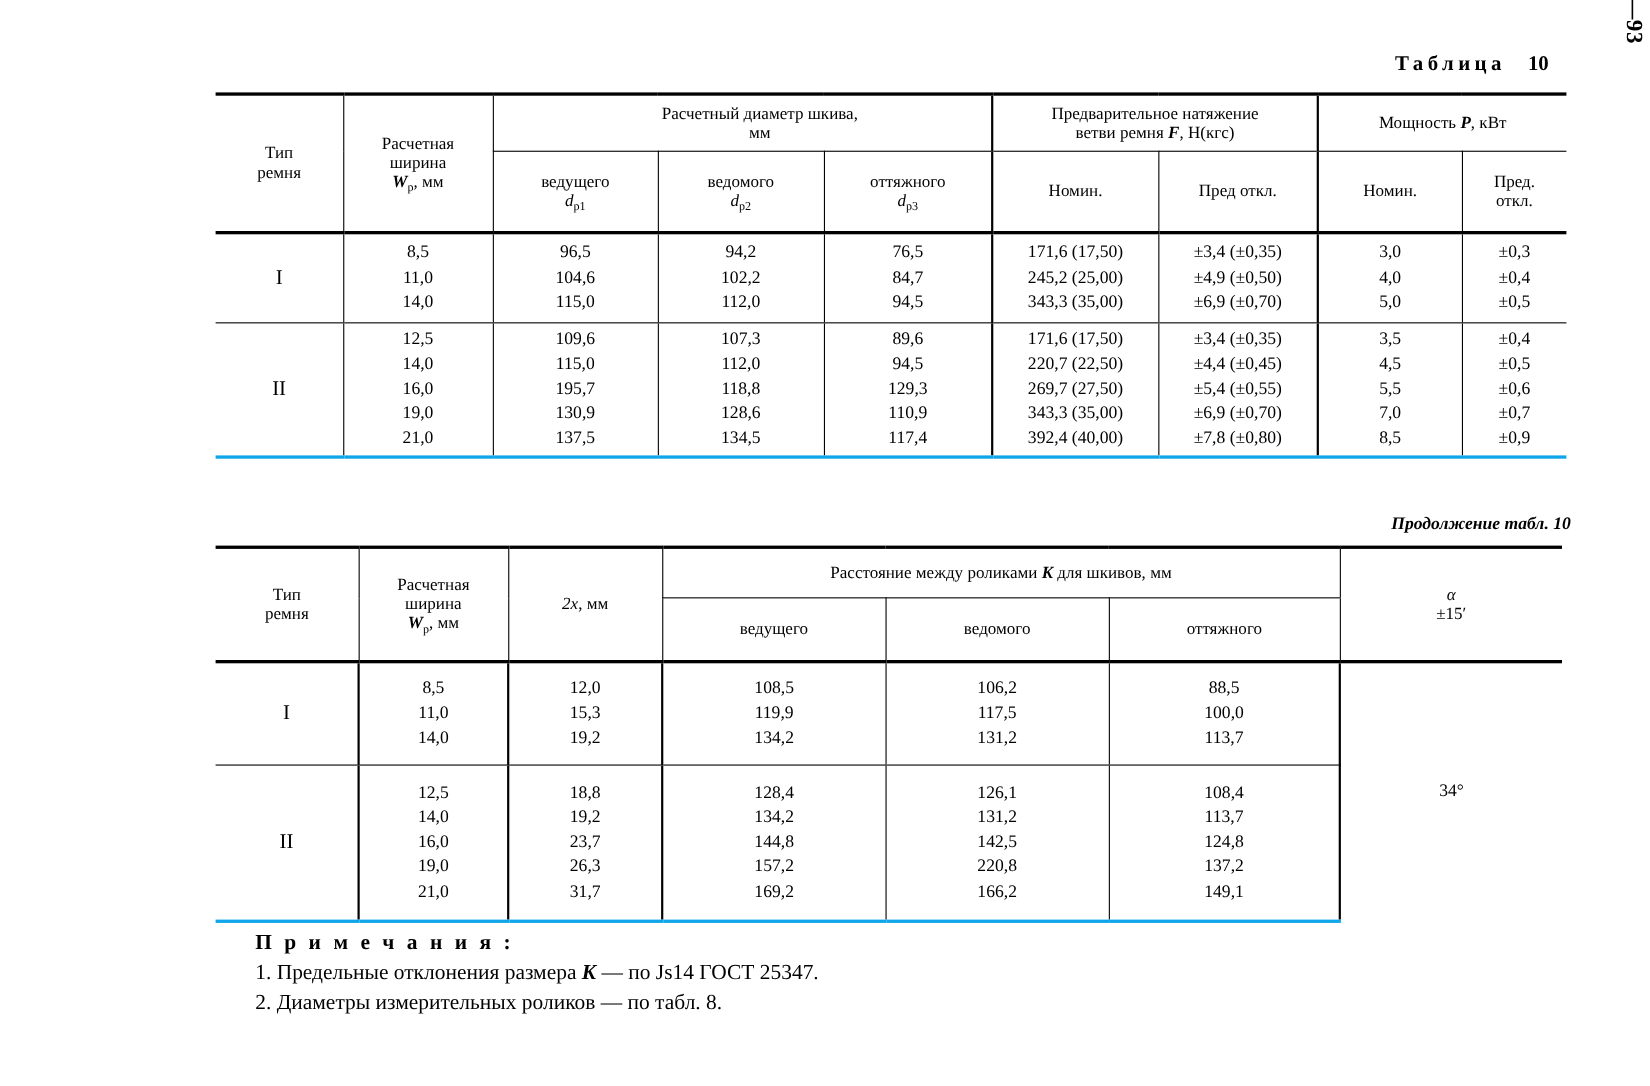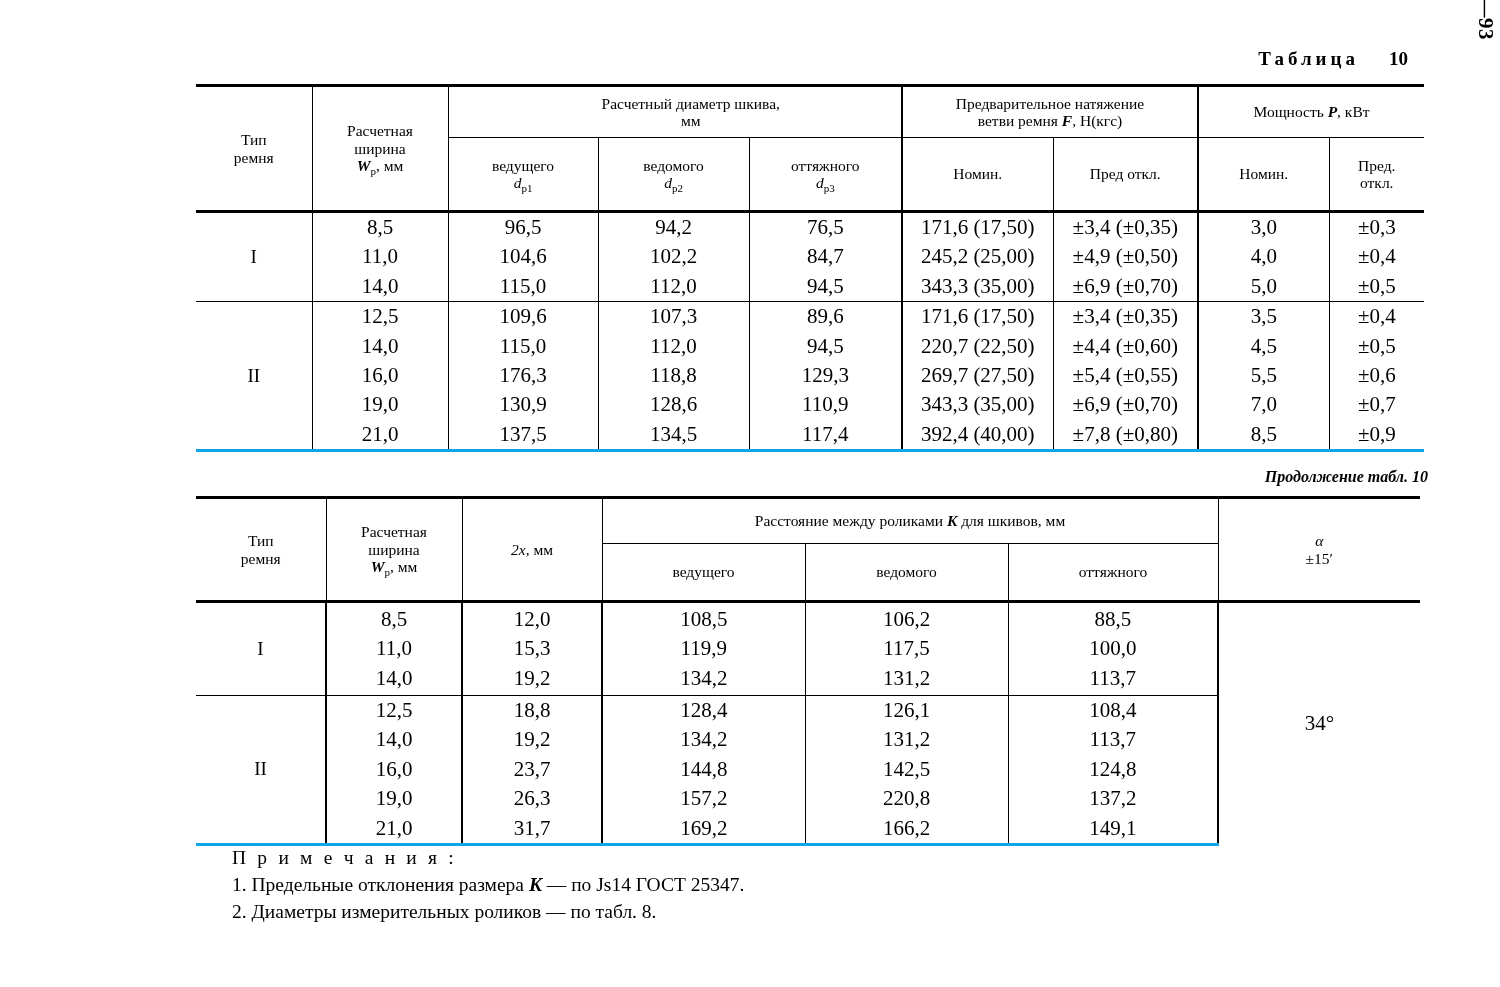--- a/index.html
+++ b/index.html
@@ -36,21 +36,21 @@
     position: absolute;
     right: 92px;
     top: 48px;
     font-size: 19px;
     font-weight: bold;
     letter-spacing: 0px;
   }
   .tbl-caption .spaced {
     letter-spacing: 4px;
   }
-  .tbl-caption .num { margin-left: 30px; letter-spacing: 0; }
+  .tbl-caption .num { margin-left: 20px; letter-spacing: 0; }
 
   .cont-caption {
     position: absolute;
     right: 72px;
     top: 468px;
     font-size: 16px;
     font-weight: bold;
     font-style: italic;
     font-family: "Liberation Serif", serif;
   }
@@ -71,21 +71,21 @@
   }
   .hdr { font-size: 15.5px; line-height: 1.12; }
   .thick-top { border-top: 3px solid #000; }
   .thick-bot { border-bottom: 3px solid #0ea5e9; }
   .thin-bot  { border-bottom: 1.6px solid #000; }
   .vl { border-left: 1.6px solid #000; }
   .vl-thick { border-left: 2.6px solid #000; }
 
   .numcell {
     line-height: 1.40;
-    font-size: 21px;
+    font-size: 16px;
     white-space: nowrap;
   }
   .typecell {
     font-size: 19px;
     font-style: normal;
   }
   sub {
     font-size: 11px;
     vertical-align: baseline;
     position: relative;
@@ -95,21 +95,21 @@
   .bold { font-weight: bold; }
 
   
   .notes {
     position: absolute;
     left: 232px;
     top: 845px;
     font-size: 19.5px;
     line-height: 1.38;
   }
-  .notes .title { letter-spacing: 3.2px; }
+  .notes .title { letter-spacing: 3.2px; font-weight: bold; }
   .notes .line { white-space: nowrap; }
 </style>
 </head>
 <body>
 
 <div class="side-label">
   <span class="sep"></span><span>ГОСТ 5813—93</span>
 </div>
 
 <div class="tbl-caption">
@@ -228,21 +228,21 @@
       <td class="numcell thick-bot vl">
           <div>12,5</div>
           <div>14,0</div>
           <div>16,0</div>
           <div>19,0</div>
           <div>21,0</div>
         </td>
       <td class="numcell thick-bot vl">
           <div>109,6</div>
           <div>115,0</div>
-          <div>176,3</div>
+          <div>195,7</div>
           <div>130,9</div>
           <div>137,5</div>
         </td>
       <td class="numcell thick-bot vl">
           <div>107,3</div>
           <div>112,0</div>
           <div>118,8</div>
           <div>128,6</div>
           <div>134,5</div>
         </td>
@@ -255,21 +255,21 @@
         </td>
       <td class="numcell thick-bot vl-thick">
           <div>171,6 (17,50)</div>
           <div>220,7 (22,50)</div>
           <div>269,7 (27,50)</div>
           <div>343,3 (35,00)</div>
           <div>392,4 (40,00)</div>
         </td>
       <td class="numcell thick-bot vl">
           <div>±3,4 (±0,35)</div>
-          <div>±4,4 (±0,60)</div>
+          <div>±4,4 (±0,45)</div>
           <div>±5,4 (±0,55)</div>
           <div>±6,9 (±0,70)</div>
           <div>±7,8 (±0,80)</div>
         </td>
       <td class="numcell thick-bot vl-thick">
           <div>3,5</div>
           <div>4,5</div>
           <div>5,5</div>
           <div>7,0</div>
           <div>8,5</div>

